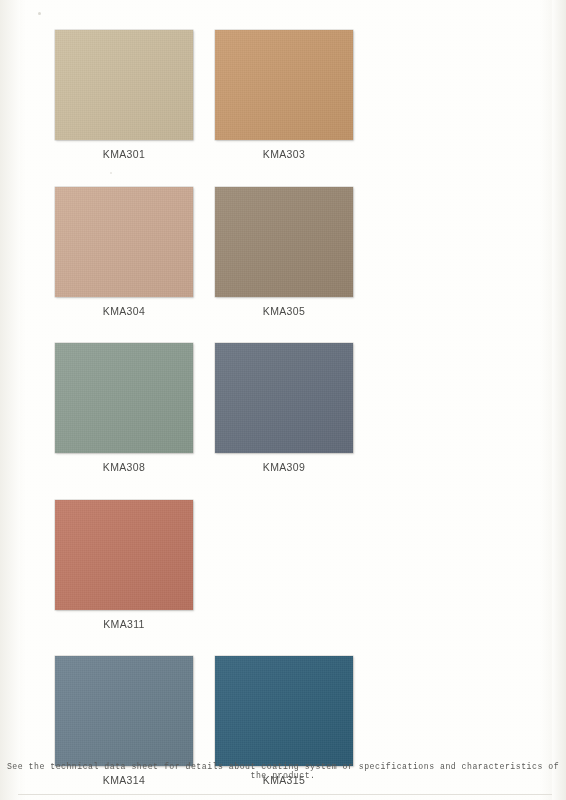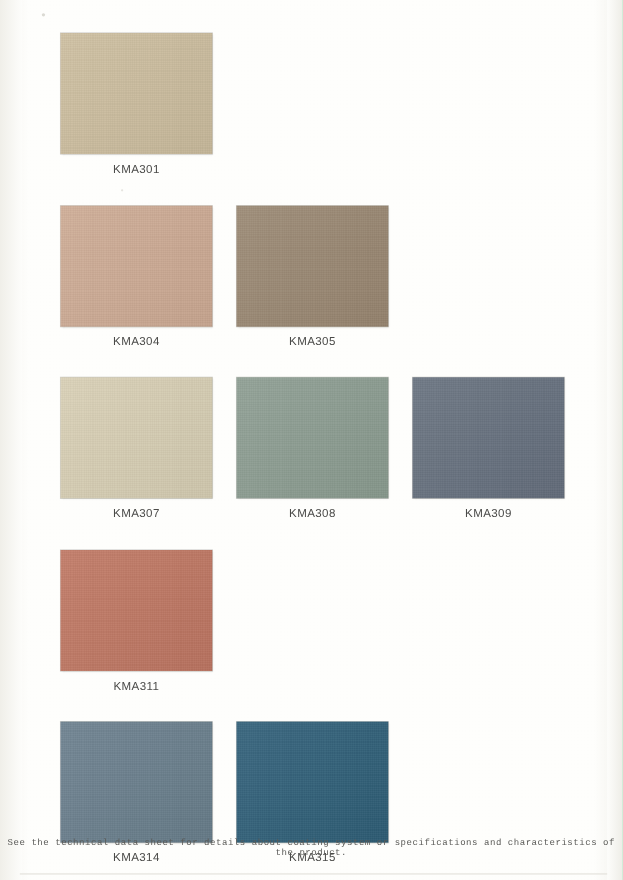--- a/index.html
+++ b/index.html
@@ -11,21 +11,21 @@
     height: 800px;
     background: #ffffff;
     font-family: "Liberation Sans", sans-serif;
     overflow: hidden;
   }
 
   .page {
     position: relative;
     width: 566px;
     height: 800px;
-    background: #22c55e;
+    background: #f9a8d4;
     box-sizing: border-box;
     overflow: hidden;
   }
 
   
   .paper-tint {
     position: absolute;
     inset: 0;
     background:
       linear-gradient(to right, #f4f3ee 0px, #fefefc 26px, #fefefc 540px, #f2f1ec 566px),
@@ -158,38 +158,38 @@
   <div class="speck" style="top:12px;left:38px;"></div>
   <div class="speck" style="top:172px;left:110px;width:2px;height:2px;opacity:.5;"></div>
 
   <div class="grid">
 
     <div class="swatch-row">
       <div class="swatch-cell">
         <div class="chip" style="background: rgb(205, 190, 159);"></div>
         <div class="chip-label">KMA301</div>
       </div>
+      <div class="swatch-cell">
+        <div class="chip" style="background: rgb(201, 154, 109);"></div>
+        <div class="chip-label">KMA303</div>
+      </div>
     </div>
 
     <div class="swatch-row">
       <div class="swatch-cell">
         <div class="chip" style="background: rgb(206, 171, 148);"></div>
         <div class="chip-label">KMA304</div>
       </div>
       <div class="swatch-cell">
         <div class="chip" style="background: rgb(154, 136, 114);"></div>
         <div class="chip-label">KMA305</div>
       </div>
     </div>
 
     <div class="swatch-row">
-      <div class="swatch-cell">
-        <div class="chip" style="background: rgb(216, 207, 180);"></div>
-        <div class="chip-label">KMA307</div>
-      </div>
       <div class="swatch-cell">
         <div class="chip" style="background: rgb(140, 157, 145);"></div>
         <div class="chip-label">KMA308</div>
       </div>
       <div class="swatch-cell">
         <div class="chip" style="background: rgb(102, 112, 126);"></div>
         <div class="chip-label">KMA309</div>
       </div>
     </div>
 

